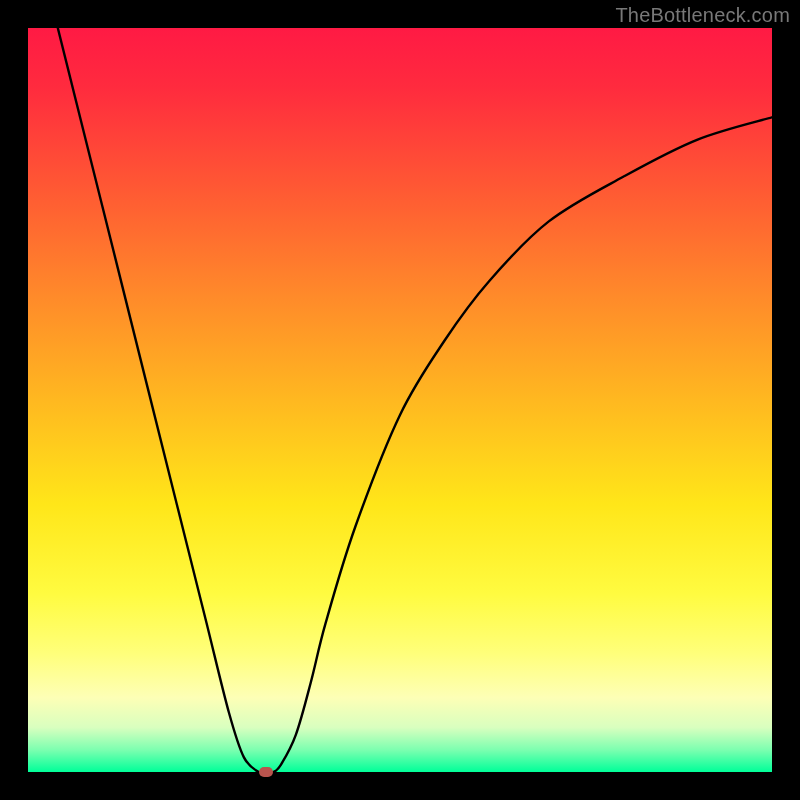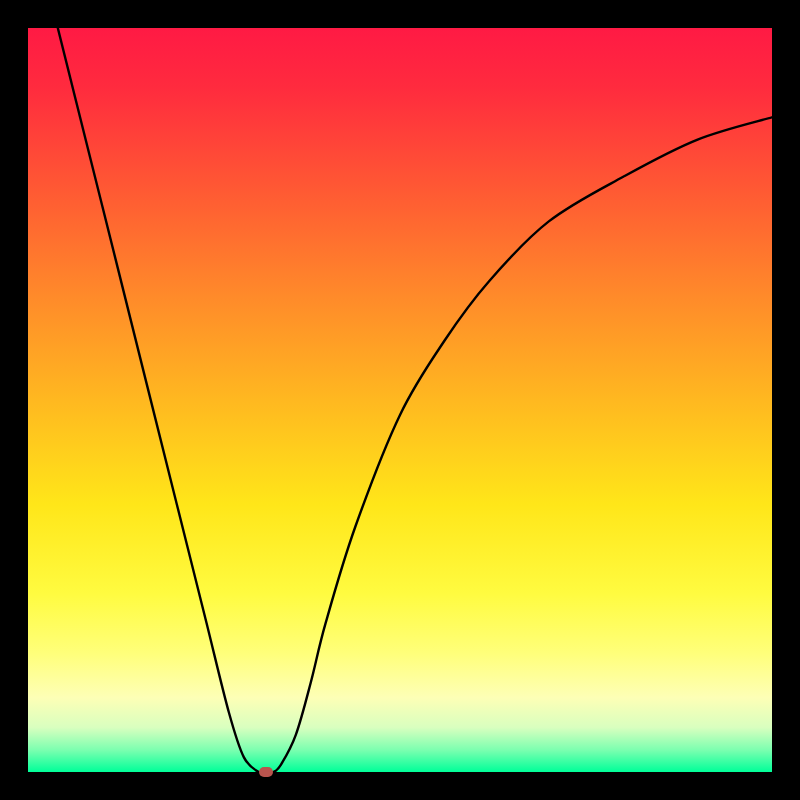--- a/index.html
+++ b/index.html
@@ -56,13 +56,14 @@
 </head>
 <body>
 
 <div class="frame">
   <div class="plot-area">
     <svg class="curve-svg" viewBox="0 0 744 744" preserveAspectRatio="none">
       <path fill="none" stroke="#000" stroke-width="2.4" stroke-linecap="round" d="M 29.8 0.0 C 34.7 19.8, 49.6 79.4, 59.5 119.0 C 69.4 158.7, 79.4 198.4, 89.3 238.1 C 99.2 277.8, 109.1 317.4, 119.0 357.1 C 129.0 396.8, 138.9 436.5, 148.8 476.2 C 158.7 515.8, 169.9 560.5, 178.6 595.2 C 187.2 629.9, 194.7 662.2, 200.9 684.5 C 207.1 706.8, 210.8 719.2, 215.8 729.1 C 220.7 739.0, 226.9 741.5, 230.6 744.0 C 234.4 746.5, 235.6 744.0, 238.1 744.0 C 240.6 744.0, 243.0 745.2, 245.5 744.0 C 248.0 742.8, 249.2 742.8, 253.0 736.6 C 256.7 730.4, 262.9 720.4, 267.8 706.8 C 272.8 693.2, 277.8 673.3, 282.7 654.7 C 287.7 636.1, 290.2 621.2, 297.6 595.2 C 305.0 569.2, 315.0 533.2, 327.4 498.5 C 339.8 463.8, 357.1 417.9, 372.0 386.9 C 386.9 355.9, 401.8 334.8, 416.6 312.5 C 431.5 290.2, 443.9 272.8, 461.3 253.0 C 478.6 233.1, 498.5 210.8, 520.8 193.4 C 543.1 176.1, 570.4 162.4, 595.2 148.8 C 620.0 135.2, 644.8 121.5, 669.6 111.6 C 694.4 101.7, 731.6 93.0, 744.0 89.3"></path>
     </svg>
     <div class="marker" style="left: 238.08px; top: 744px;"></div>
   </div>
+  <div class="watermark">TheBottleneck.com</div>
 </div>
 
 </body></html>

